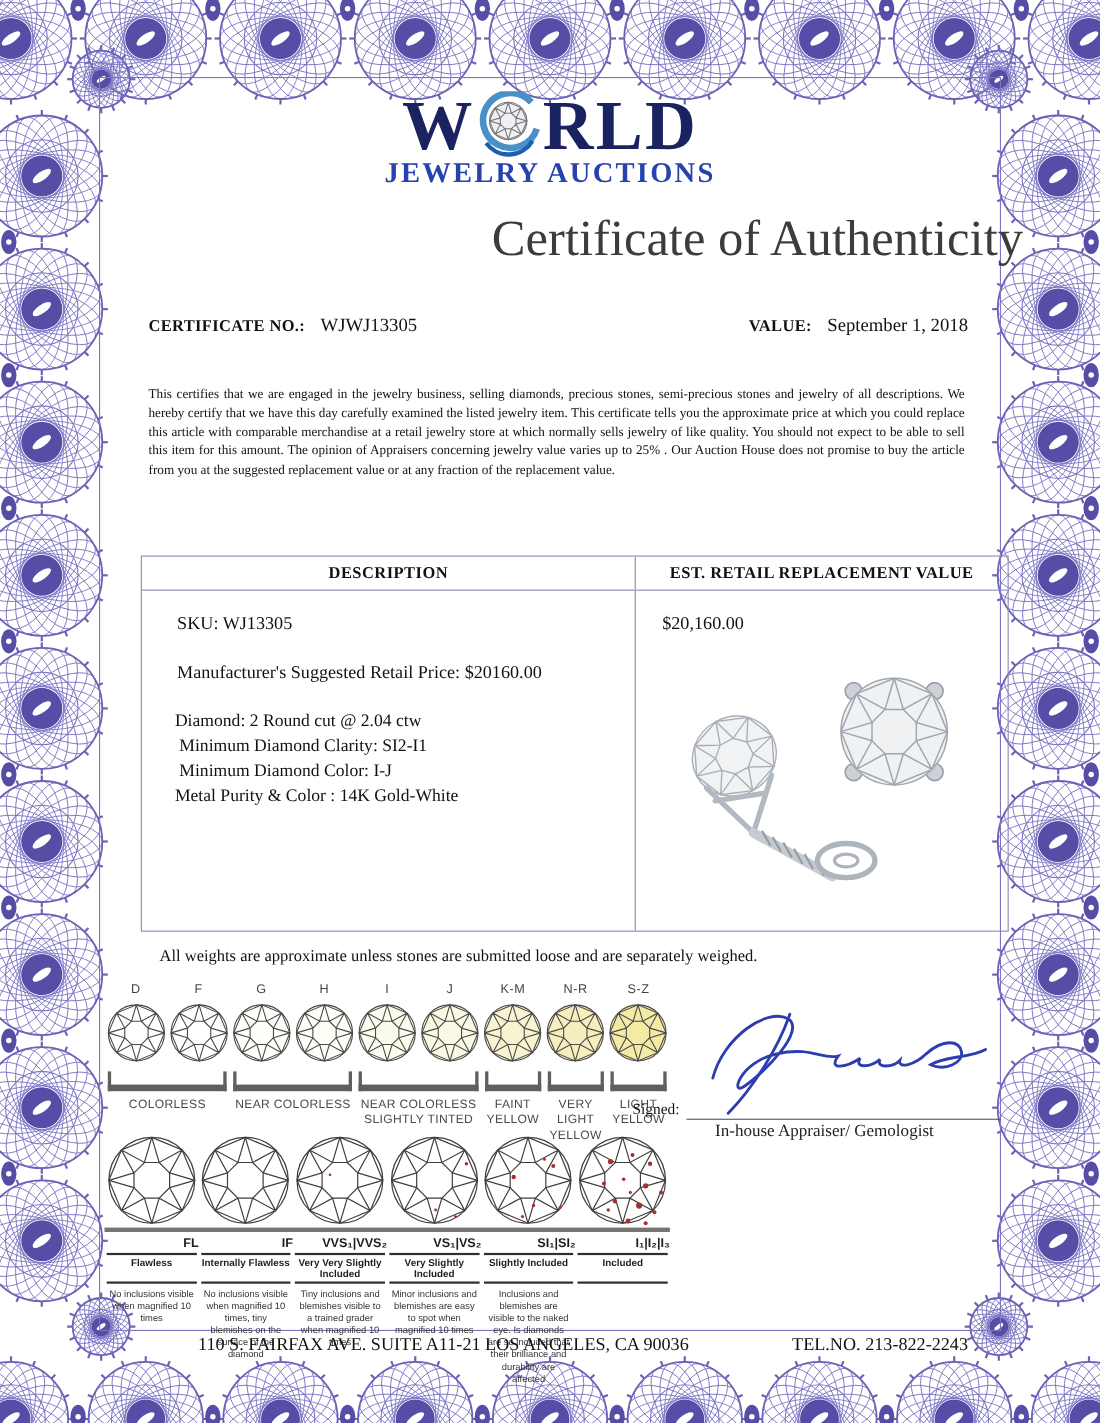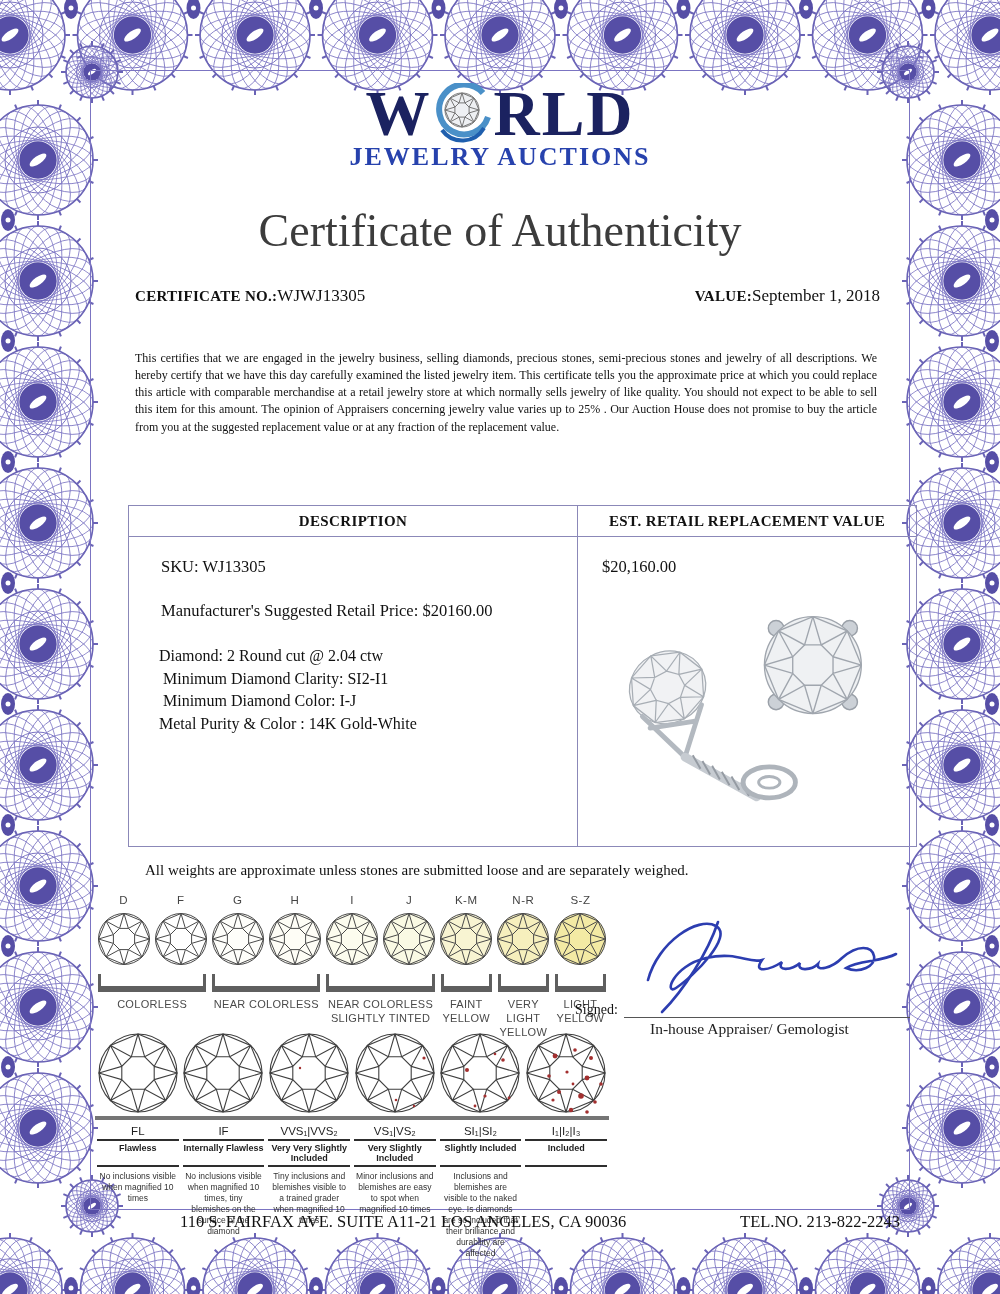--- a/index.html
+++ b/index.html
@@ -10,27 +10,27 @@
   .inner-rule{position:absolute;left:20px;top:10px;width:818px;height:1138px;
        border:1px solid #7b74c2;}
 
   
   .logo{position:absolute;top:22px;left:0;width:860px;text-align:center;}
   .logo-row{display:flex;justify-content:center;align-items:center;}
   .logo-word{font-size:64px;font-weight:700;color:#1b2260;letter-spacing:2px;line-height:1;}
   .logo-o{margin:0 2px;}
   .logo-sub{font-size:26px;font-weight:700;color:#2742ad;letter-spacing:2px;margin-top:-4px;}
 
-  .title{position:absolute;top:144px;left:0;width:860px;text-align:center;
+  .title{position:absolute;top:130px;left:0;width:860px;text-align:right;
        font-size:46px;color:#3c3c3c;}
 
   .cert-line{position:absolute;top:226px;left:65px;width:745px;display:flex;
        justify-content:space-between;align-items:baseline;}
   .cert-label{font-weight:700;font-size:15px;letter-spacing:.3px;}
-  .cert-value{font-size:17px;}
+  .cert-value{font-size:17px;margin-left:14px;}
   .cert-group{display:flex;align-items:baseline;}
 
   .paragraph{position:absolute;top:290px;left:65px;width:742px;font-size:12px;
        line-height:1.43;text-align:justify;}
 
   
   .desc-table{position:absolute;top:445px;left:42px;width:787px;height:340px;
        border:1.5px solid #8b88b8;display:flex;flex-direction:column;margin-left:16px;}
   .dt-head{display:flex;border-bottom:1.5px solid #8b88b8;height:30px;}
   .dt-body{display:flex;flex:1;}
@@ -66,30 +66,30 @@
   .sig-label{font-size:14px;}
   .sig-line{flex:1;border-bottom:1.5px solid #555;margin-left:6px;height:1px;}
   .sig-title{position:absolute;top:118px;left:75px;font-size:15.5px;color:#222;}
 
   
   .clarity-chart{position:absolute;top:972px;left:25px;width:514px;
        font-family:"Liberation Sans",sans-serif;}
   .cl-grid{display:grid;grid-template-columns:repeat(6,1fr);}
   .cl-cell{display:flex;justify-content:center;}
   .cl-bar{grid-column:span 6;height:4px;background:#757575;margin:2px 0 3px 0;}
-  .cl-grade{text-align:center;font-weight:400;font-size:11.5px;color:#1e1e1e;padding:2px 0;}
+  .cl-grade{text-align:right;font-weight:700;font-size:11.5px;color:#1e1e1e;padding:2px 0;}
   .cl-name{text-align:center;font-weight:700;font-size:9px;color:#1e1e1e;
        border-top:2px solid #2e2e2e;border-bottom:2px solid #2e2e2e;margin:0 2px;padding:2px 0;}
   .cl-desc{text-align:center;font-size:8.5px;color:#333;line-height:1.3;padding:4px 4px;}
 
   
   .footer{position:absolute;top:1152px;left:20px;width:818px;display:flex;
        justify-content:space-between;font-size:16.5px;}
   .footer .addr{margin-left:90px;}
-  .footer .tel{margin-right:8px;}
+  .footer .tel{margin-right:28px;}
 </style>
 </head>
 <body>
 
 <svg id="border-svg" width="1000" height="1294" viewBox="0 0 1000 1294">
     <g>
       <ellipse cx="10" cy="35" rx="55" ry="19.8" transform="rotate(0 10 35)" fill="none" stroke="#7d76c4" stroke-width="0.8"></ellipse>
       <ellipse cx="10" cy="35" rx="55" ry="19.8" transform="rotate(15 10 35)" fill="none" stroke="#7d76c4" stroke-width="0.8"></ellipse>
       <ellipse cx="10" cy="35" rx="55" ry="19.8" transform="rotate(30 10 35)" fill="none" stroke="#7d76c4" stroke-width="0.8"></ellipse>
       <ellipse cx="10" cy="35" rx="55" ry="19.8" transform="rotate(45 10 35)" fill="none" stroke="#7d76c4" stroke-width="0.8"></ellipse>

